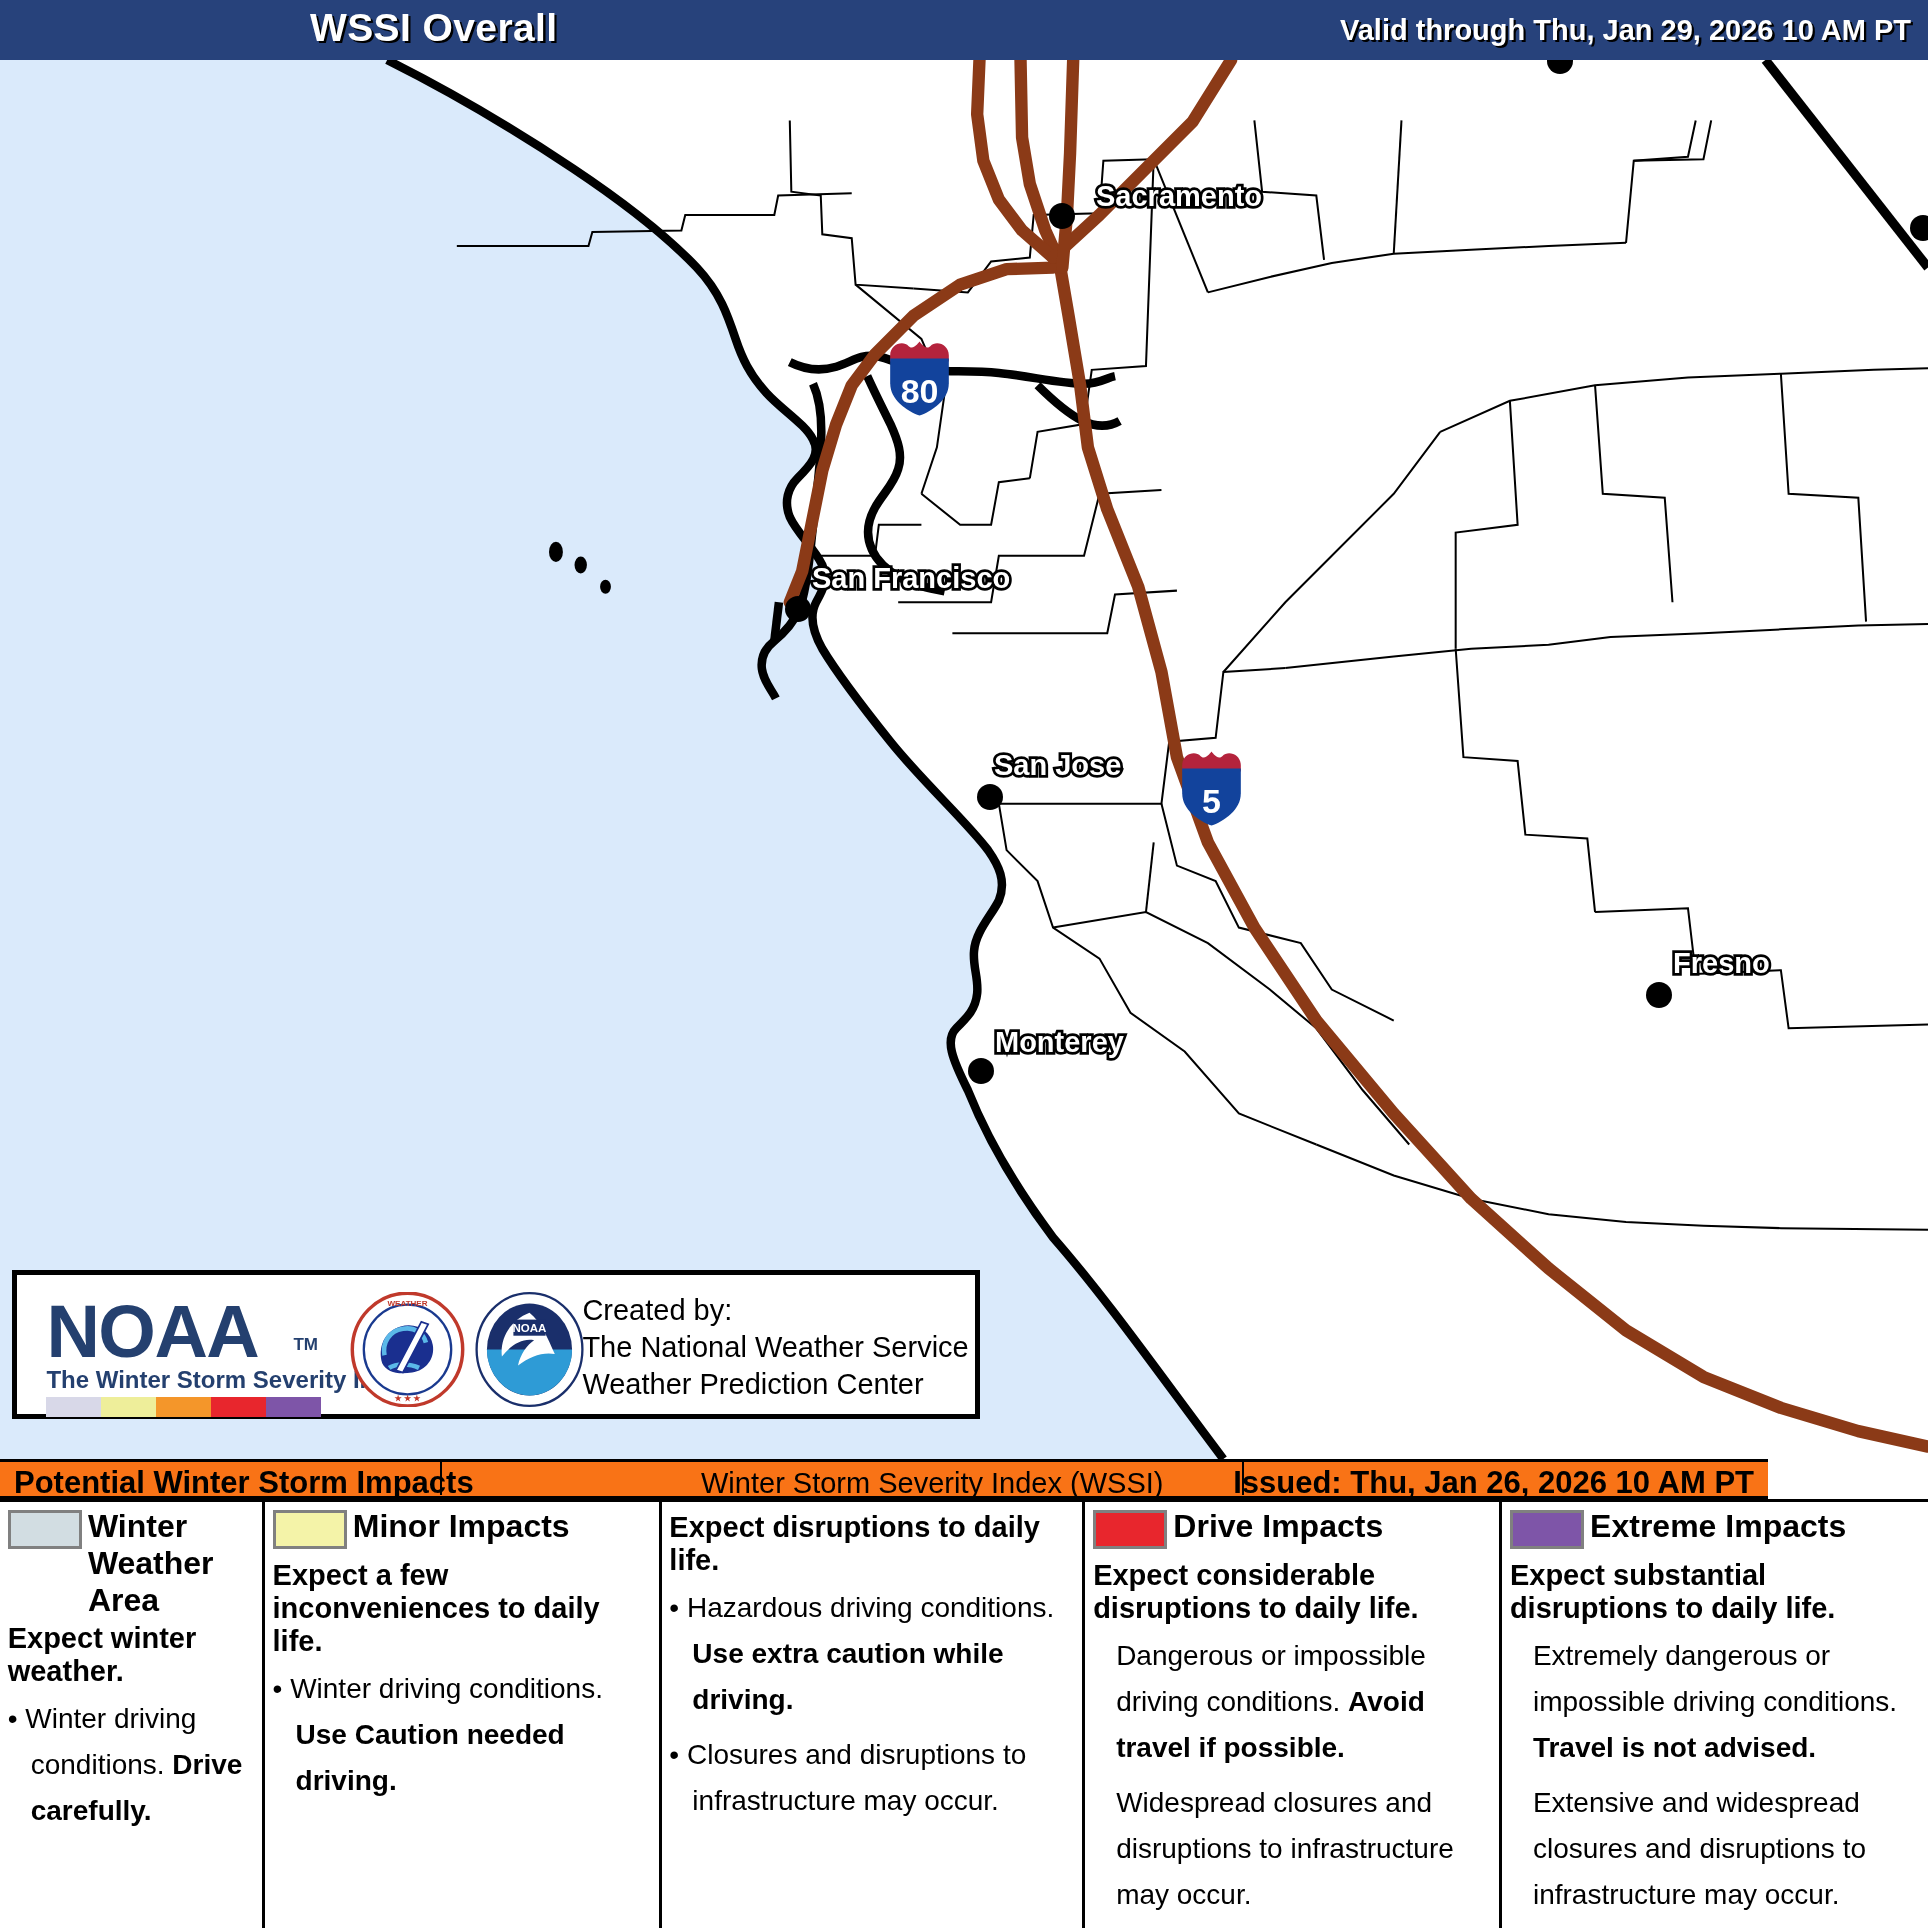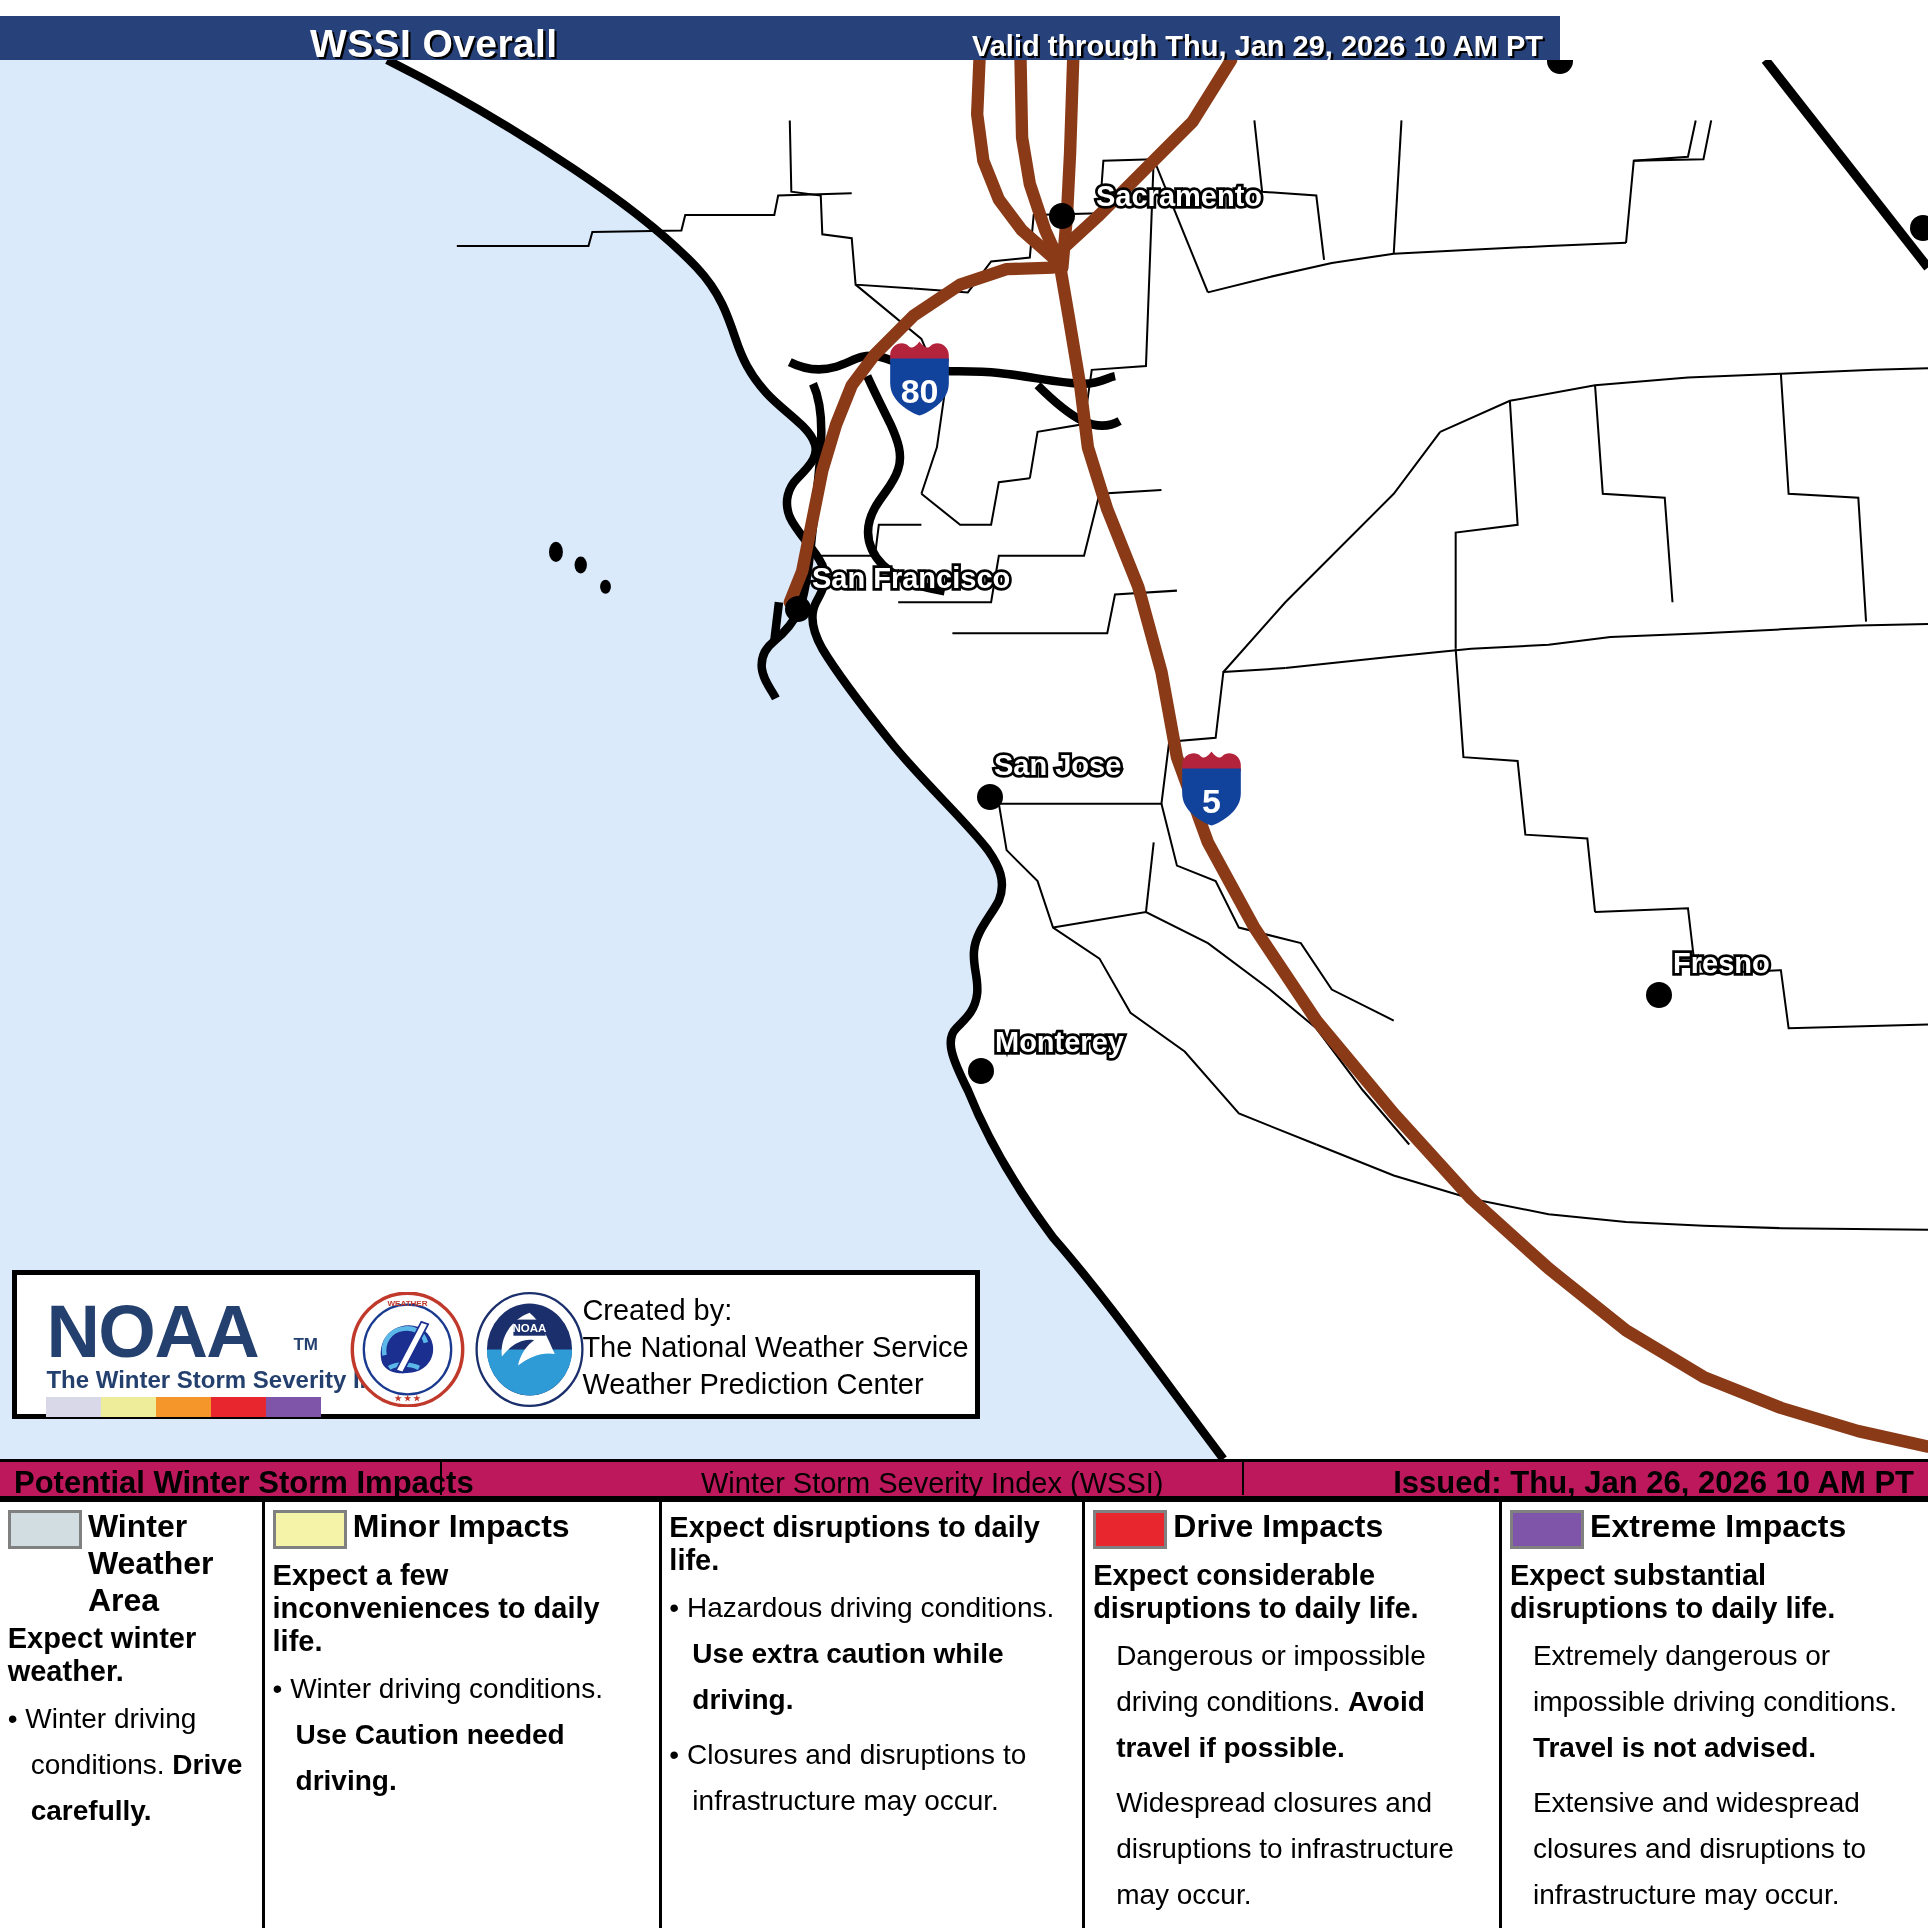--- a/index.html
+++ b/index.html
@@ -1,21 +1,21 @@
 <!DOCTYPE html>
 <html style="font-size:12.4px"><head>
 <meta charset="utf-8">
 <style>
   html,body{margin:0;padding:0;background:#fff;}
   body{width:1928px;height:1928px;font-family:"Liberation Sans",sans-serif;overflow:hidden;}
 
   #page{position:relative;width:1928px;height:1928px;}
 
   
-  .header{position:absolute;left:0;top:16px;width:1560px;height:60px;background:#27427b;}
+  .header{position:absolute;left:0;top:0;width:1928px;height:60px;background:#27427b;}
   .header .h-title{position:absolute;left:310px;top:6.2px;font-size:39px;font-weight:bold;color:#fff;
       text-shadow:2.3px 2.3px 0 #000;letter-spacing:0.4px;}
   .header .h-valid{position:absolute;right:17px;top:14px;font-size:29px;font-weight:bold;color:#fff;
       text-shadow:2.3px 2.3px 0 #000;}
 
   
   .map-wrap{position:absolute;left:0;top:60px;width:1928px;height:1399px;background:#daeafb;overflow:hidden;}
   .map-svg{position:absolute;left:0;top:0;width:1928px;height:1399px;}
 
   .city-dot{position:absolute;width:26px;height:26px;border-radius:50%;background:#000;}
@@ -31,21 +31,21 @@
       letter-spacing:-1.5px;font-family:"Liberation Sans",sans-serif;}
   .wssi-tm{position:absolute;left:276px;top:60px;font-size:17px;color:#24406f;font-weight:bold;}
   .wssi-sub{position:absolute;left:29px;top:91px;font-size:24px;font-weight:bold;color:#24406f;}
   .wssi-bar{position:absolute;left:29px;top:122px;width:275px;height:20px;display:flex;}
   .wssi-bar i{flex:1;display:block;}
 
   .seal{position:absolute;top:17px;width:115px;height:115px;}
   .created{position:absolute;left:565px;top:17px;font-size:29px;line-height:37px;color:#000;}
 
   
-  .graybar{position:absolute;left:0;top:1459px;width:1928px;height:40px;background:#be185d;
+  .graybar{position:absolute;left:0;top:1459px;width:1768px;height:40px;background:#f97316;
       border-top:3.9px solid #000;border-bottom:3.9px solid #000;box-sizing:border-box;text-align:right;}
   .gb-left{position:absolute;left:14px;top:3.1px;font-size:31px;font-weight:bold;color:#000;}
   .gb-mid{position:absolute;left:701px;top:5.4px;font-size:29px;color:#000;}
   .gb-right{position:absolute;right:14px;top:3.1px;font-size:31px;font-weight:bold;color:#000;}
   .gb-sep{position:absolute;top:0;width:2.3px;height:33px;background:#000;}
 
   
   .legend{position:absolute;left:0;top:1499px;width:1928px;height:429px;display:flex;
       background:#fff;border-top:3.1px solid #000;box-sizing:border-box;}
   .lcol{position:relative;box-sizing:border-box;border-right:3.1px solid #000;padding:6.2px 7.7px 0 7.7px;}

